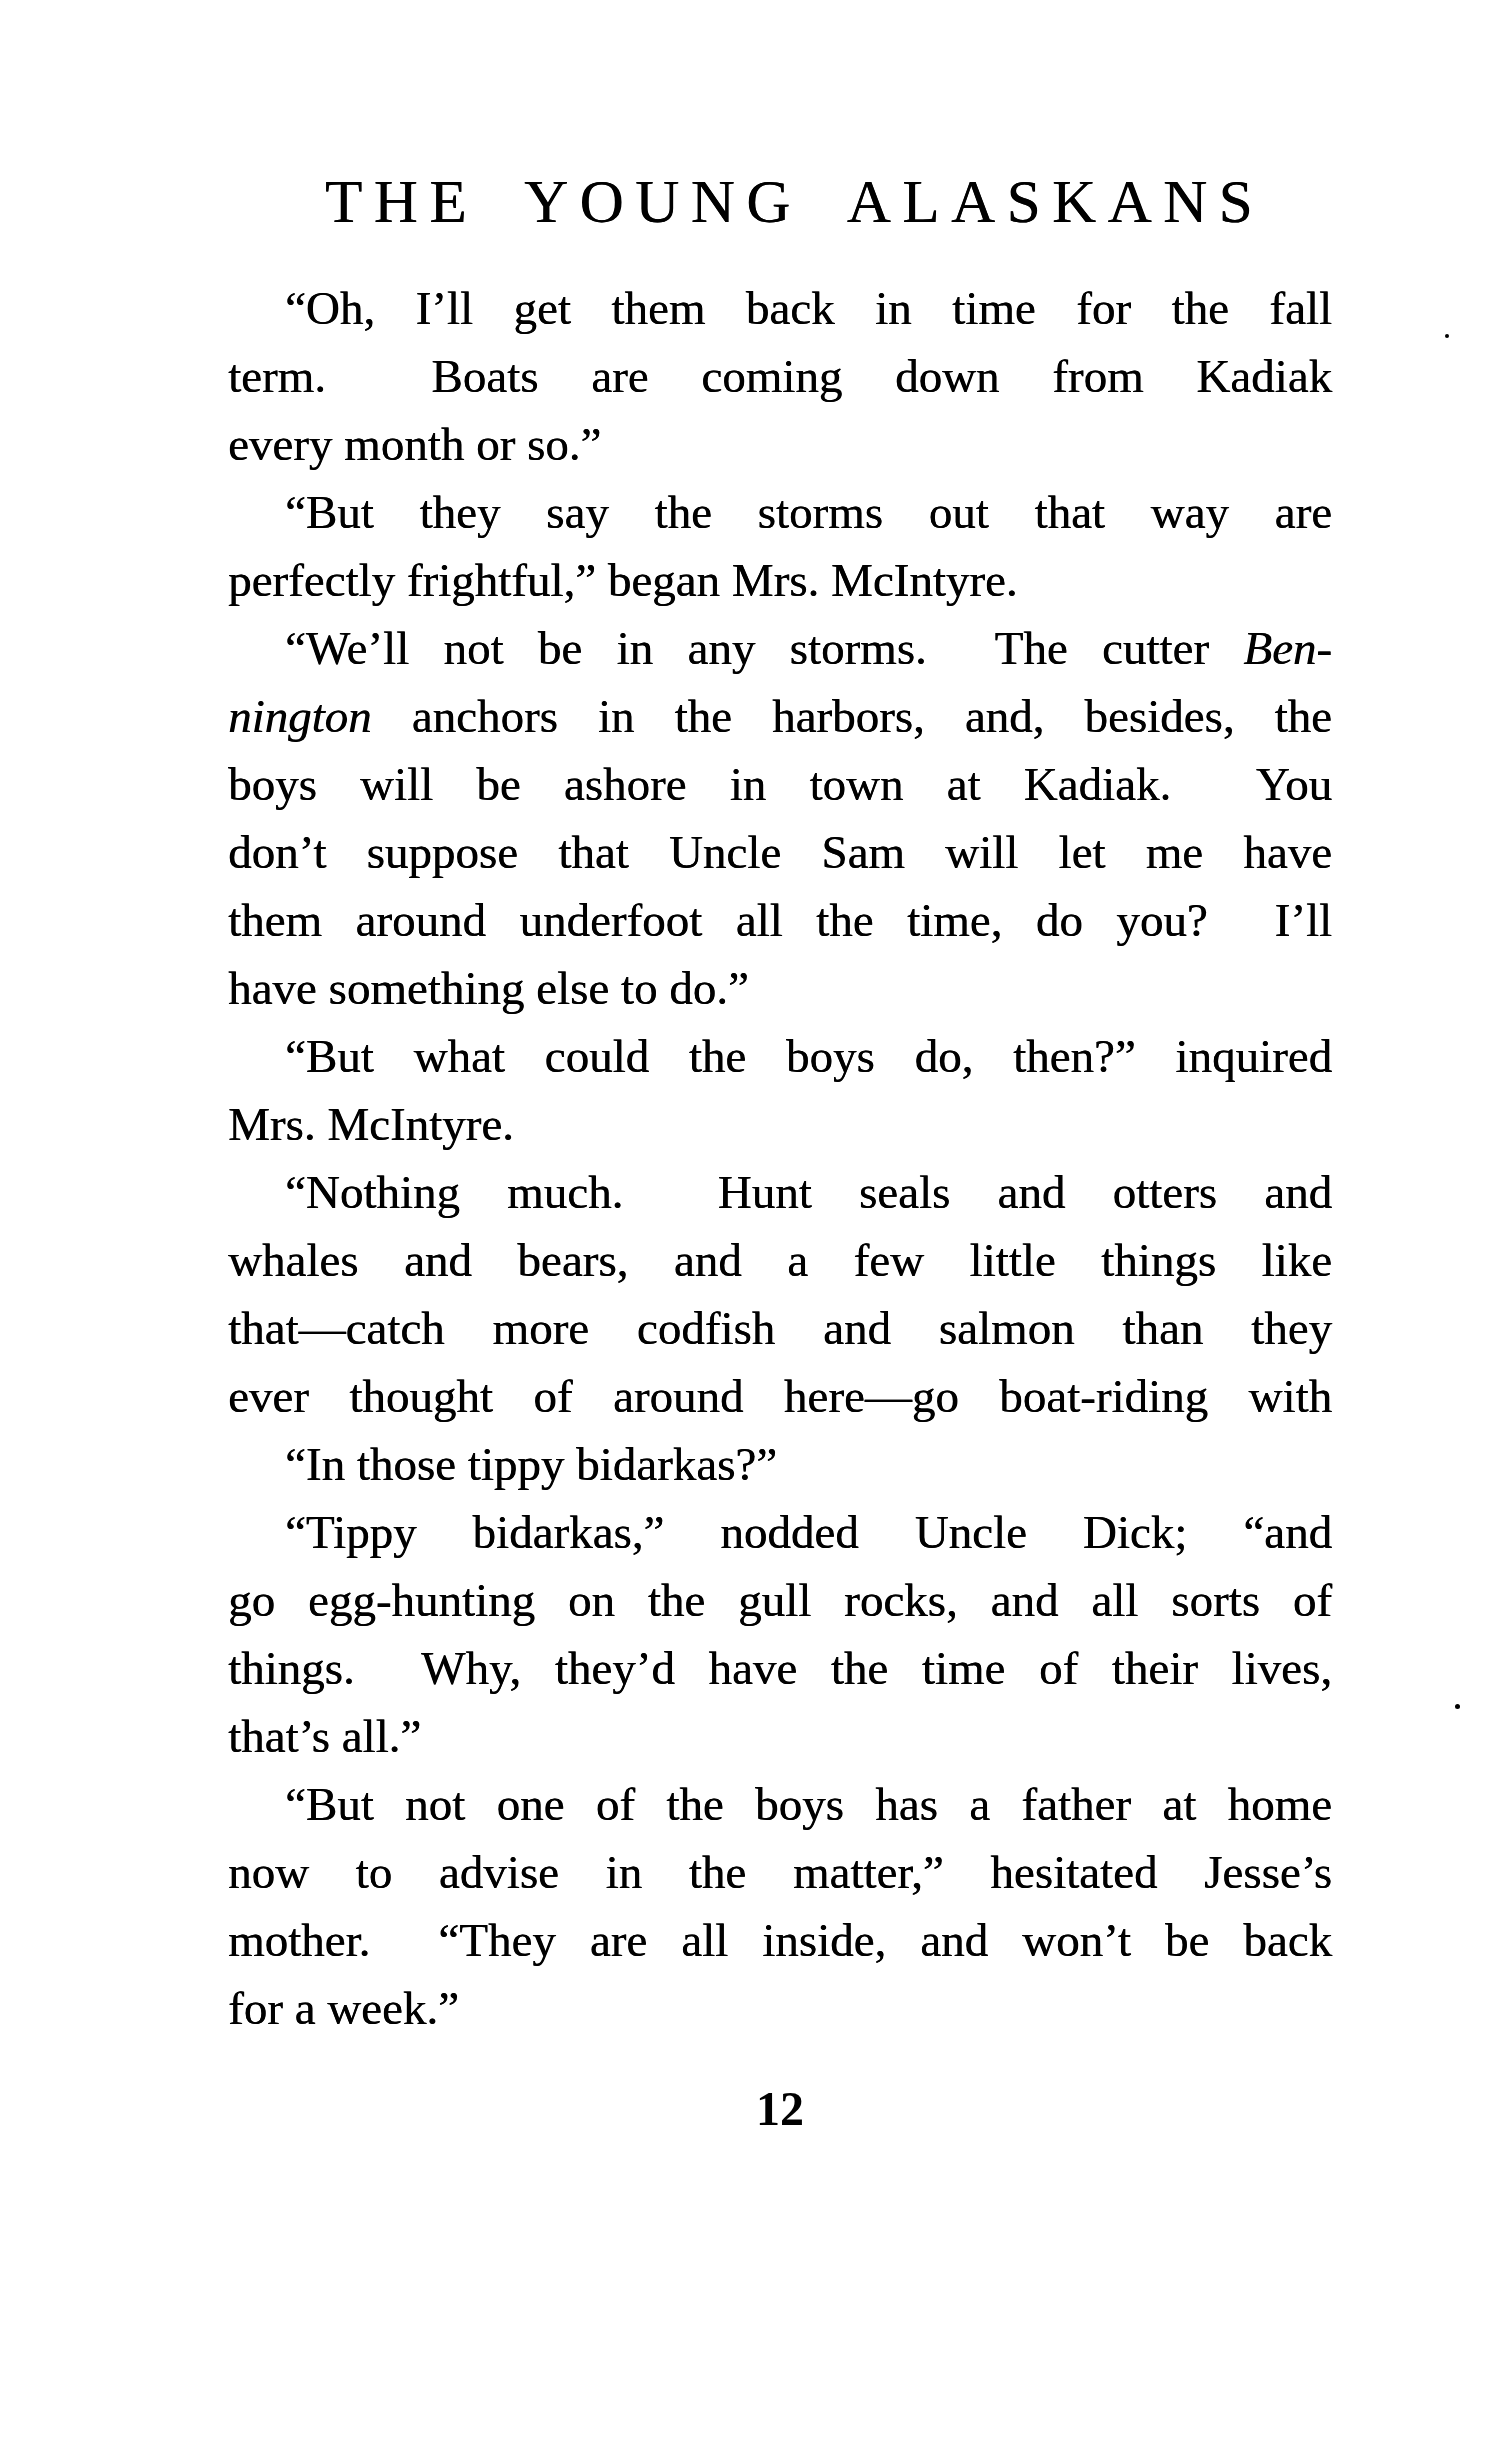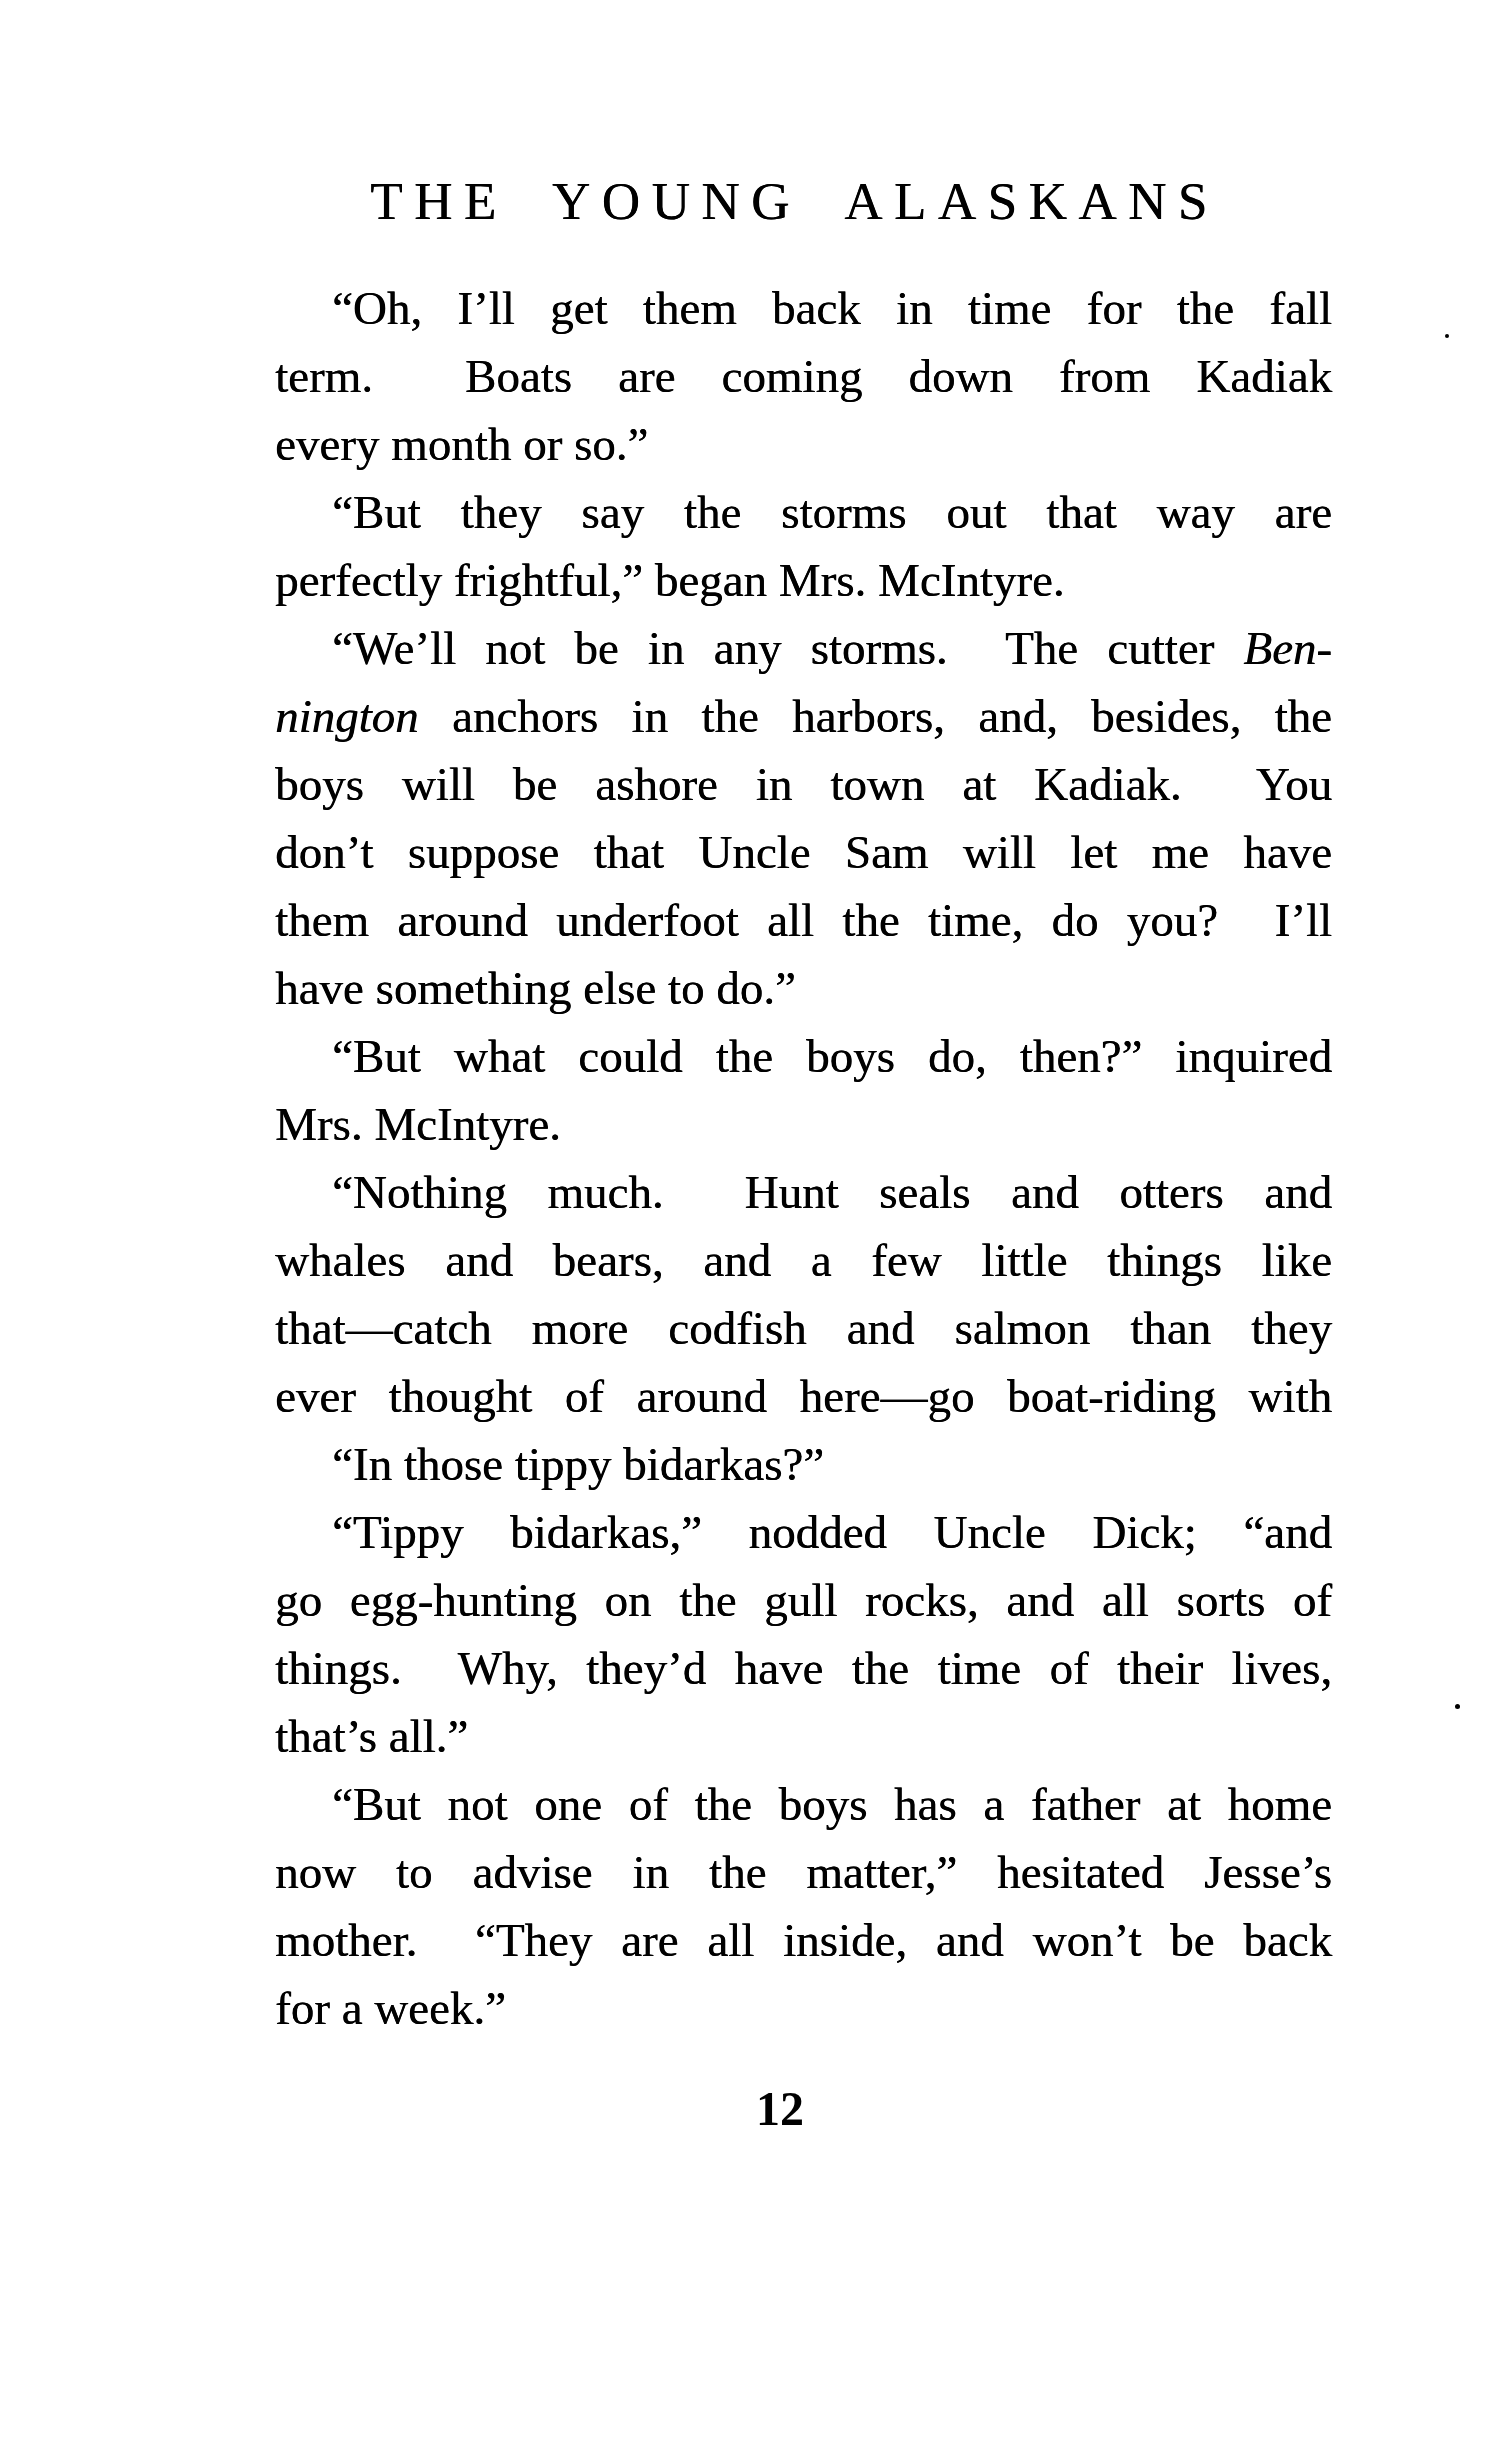--- a/index.html
+++ b/index.html
@@ -15,41 +15,40 @@
     overflow: hidden;
     font-family: "Liberation Serif", "DejaVu Serif", serif;
     color: #000000;
   }
   #running-head {
     position: absolute;
     left: 236px;
     top: 175px;
     width: 1117px;
     line-height: 53px;
-    font-size: 53px;
+    font-size: 61px;
     text-align: center;
     letter-spacing: 11.5px;
     word-spacing: 21.5px;
     white-space: nowrap;
     text-shadow: 0.4px 0.3px 0 #000;
   }
   #text-block {
     position: absolute;
     left: 228px;
     top: 274px;
     width: 1104px;
     font-size: 47px;
     line-height: 68px;
     text-shadow: 0.4px 0.3px 0 #000;
   }
   .line {
     height: 68px;
     text-align: justify;
     text-align-last: justify;
-    margin-left: 47px;
   }
   .line.indent { text-indent: 57px; }
   .line.final { text-align-last: left; }
   .it { font-style: italic; }
   #page-number {
     position: absolute;
     left: 228px;
     top: 2086px;
     width: 1104px;
     line-height: 46px;

